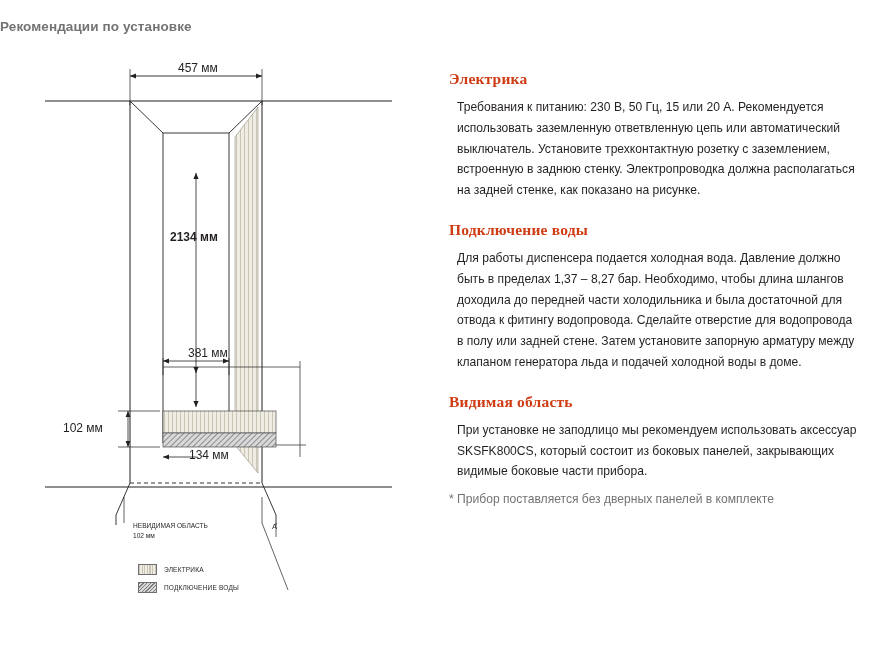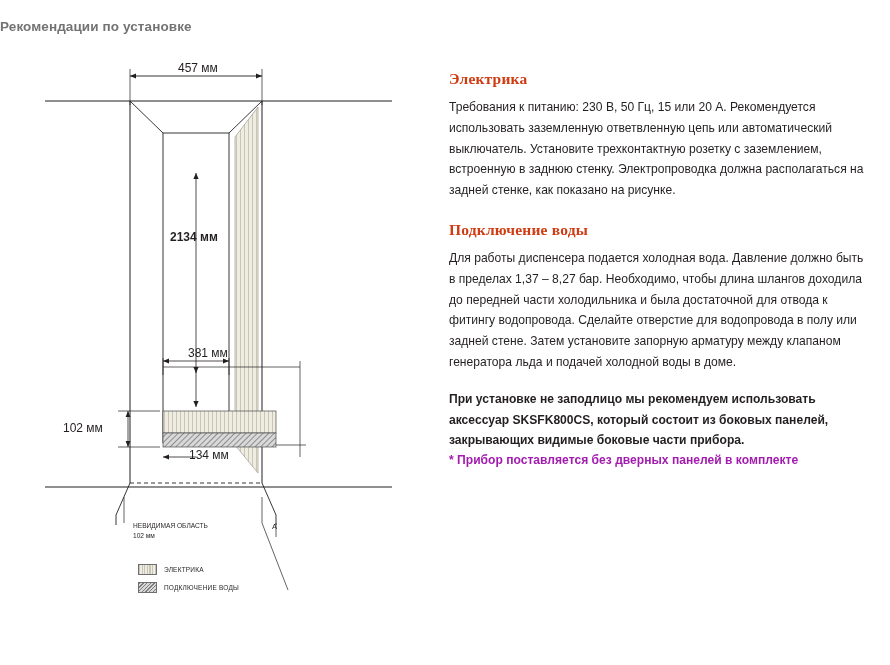--- a/index.html
+++ b/index.html
@@ -91,27 +91,27 @@
     font-weight: bold;
     color: #cf3c13;
     margin: 0 0 9px 0;
     letter-spacing: .2px;
   }
   .sec-head.second { margin-top: 20px; }
   .sec-body {
     font-size: 12.1px;
     line-height: 1.72;
     color: #231f20;
-    margin: 0;
+    margin: 8px;
   }
   .sec-body + .sec-body { margin-top: 16px; font-weight: bold; }
   .footnote {
     font-size: 12.1px;
-    font-weight: bold;
-    color: #a21caf;
+    font-weight: normal;
+    color: #737373;
     line-height: 1.5;
   }
 </style>
 </head>
 <body>
 
 <div id="page">
 
   <div class="page-title">Рекомендации по установке</div>
 
@@ -228,18 +228,19 @@
   </div>
 
   <div class="text-col">
 
     <h2 class="sec-head">Электрика</h2>
     <p class="sec-body">Требования к питанию: 230 В, 50 Гц, 15 или 20 А. Рекомендуется использовать заземленную ответвленную цепь или автоматический выключатель. Установите трехконтактную розетку с заземлением, встроенную в заднюю стенку. Электропроводка должна располагаться на задней стенке, как показано на рисунке.</p>
 
     <h2 class="sec-head second">Подключение воды</h2>
     <p class="sec-body">Для работы диспенсера подается холодная вода. Давление должно быть в пределах 1,37 – 8,27 бар. Необходимо, чтобы длина шлангов доходила до передней части холодильника и была достаточной для отвода к фитингу водопровода. Сделайте отверстие для водопровода в полу или задней стене. Затем установите запорную арматуру между клапаном генератора льда и подачей холодной воды в доме.</p>
 
+    <h2 class="sec-head second">Видимая область</h2>
     <p class="sec-body">При установке не заподлицо мы рекомендуем использовать аксессуар SKSFK800CS, который состоит из боковых панелей, закрывающих видимые боковые части прибора.</p>
 
     <div class="footnote">* Прибор поставляется без дверных панелей в комплекте</div>
   </div>
 
 </div>
 
 </body></html>

